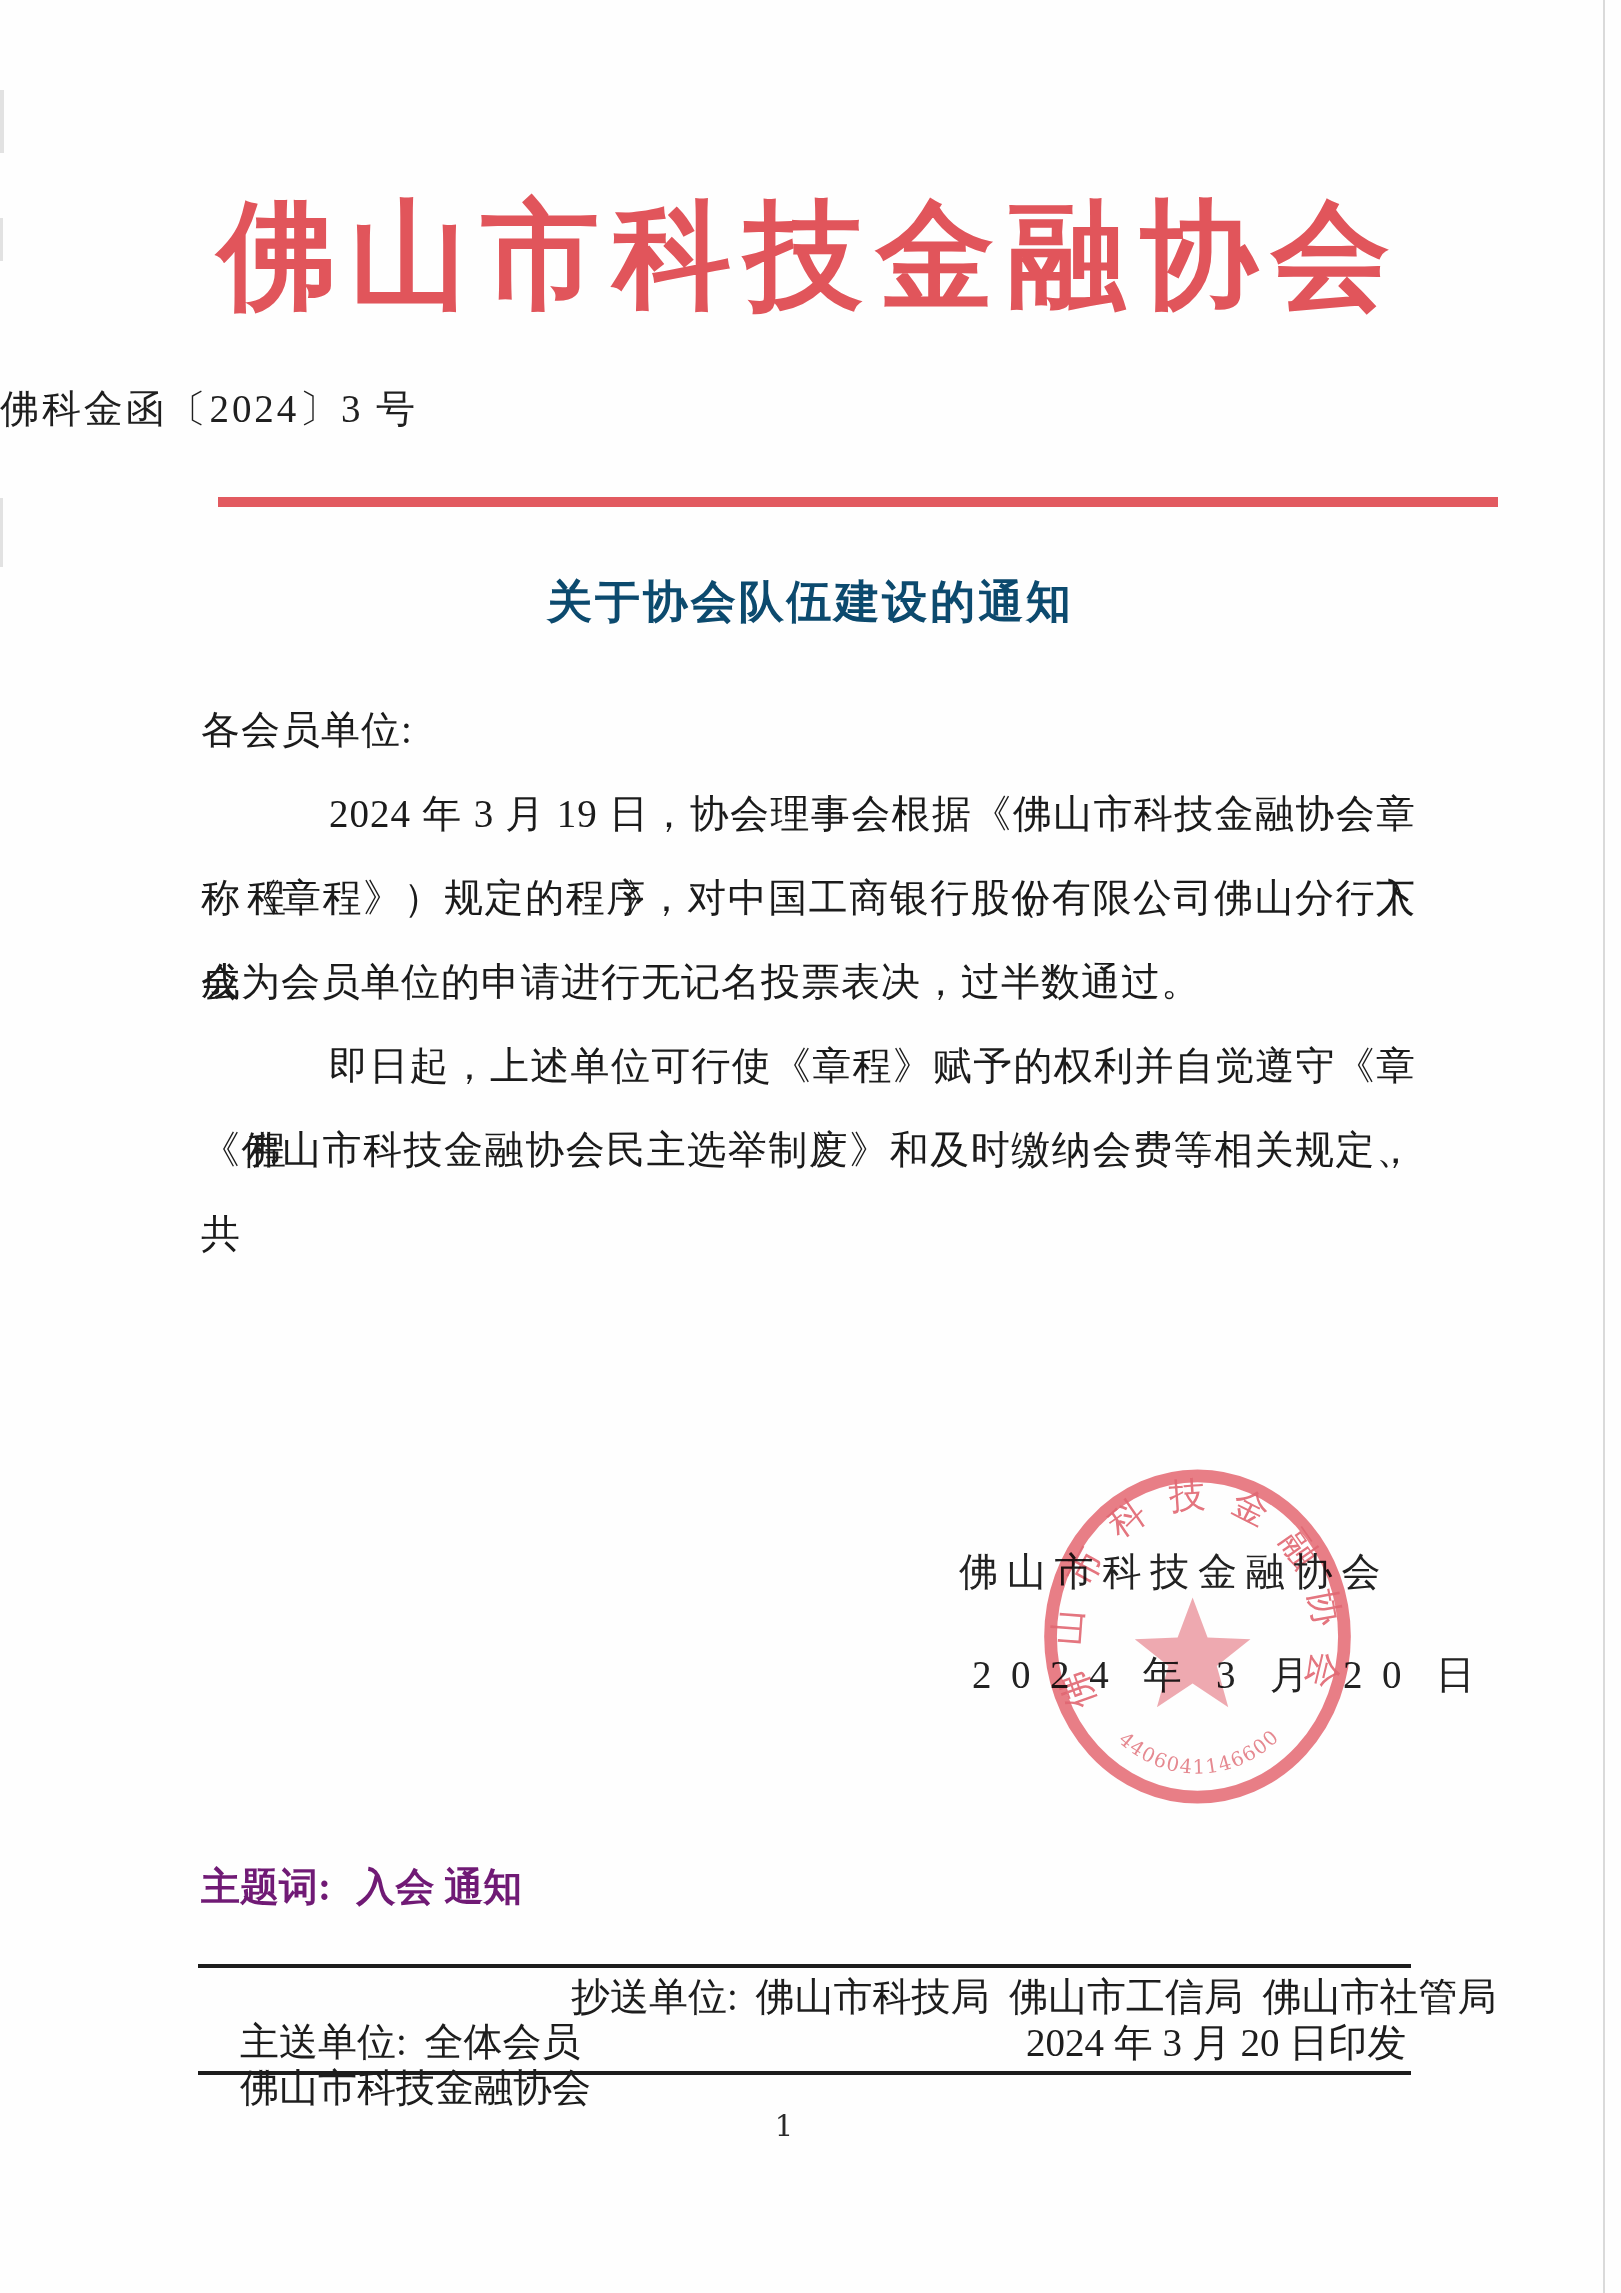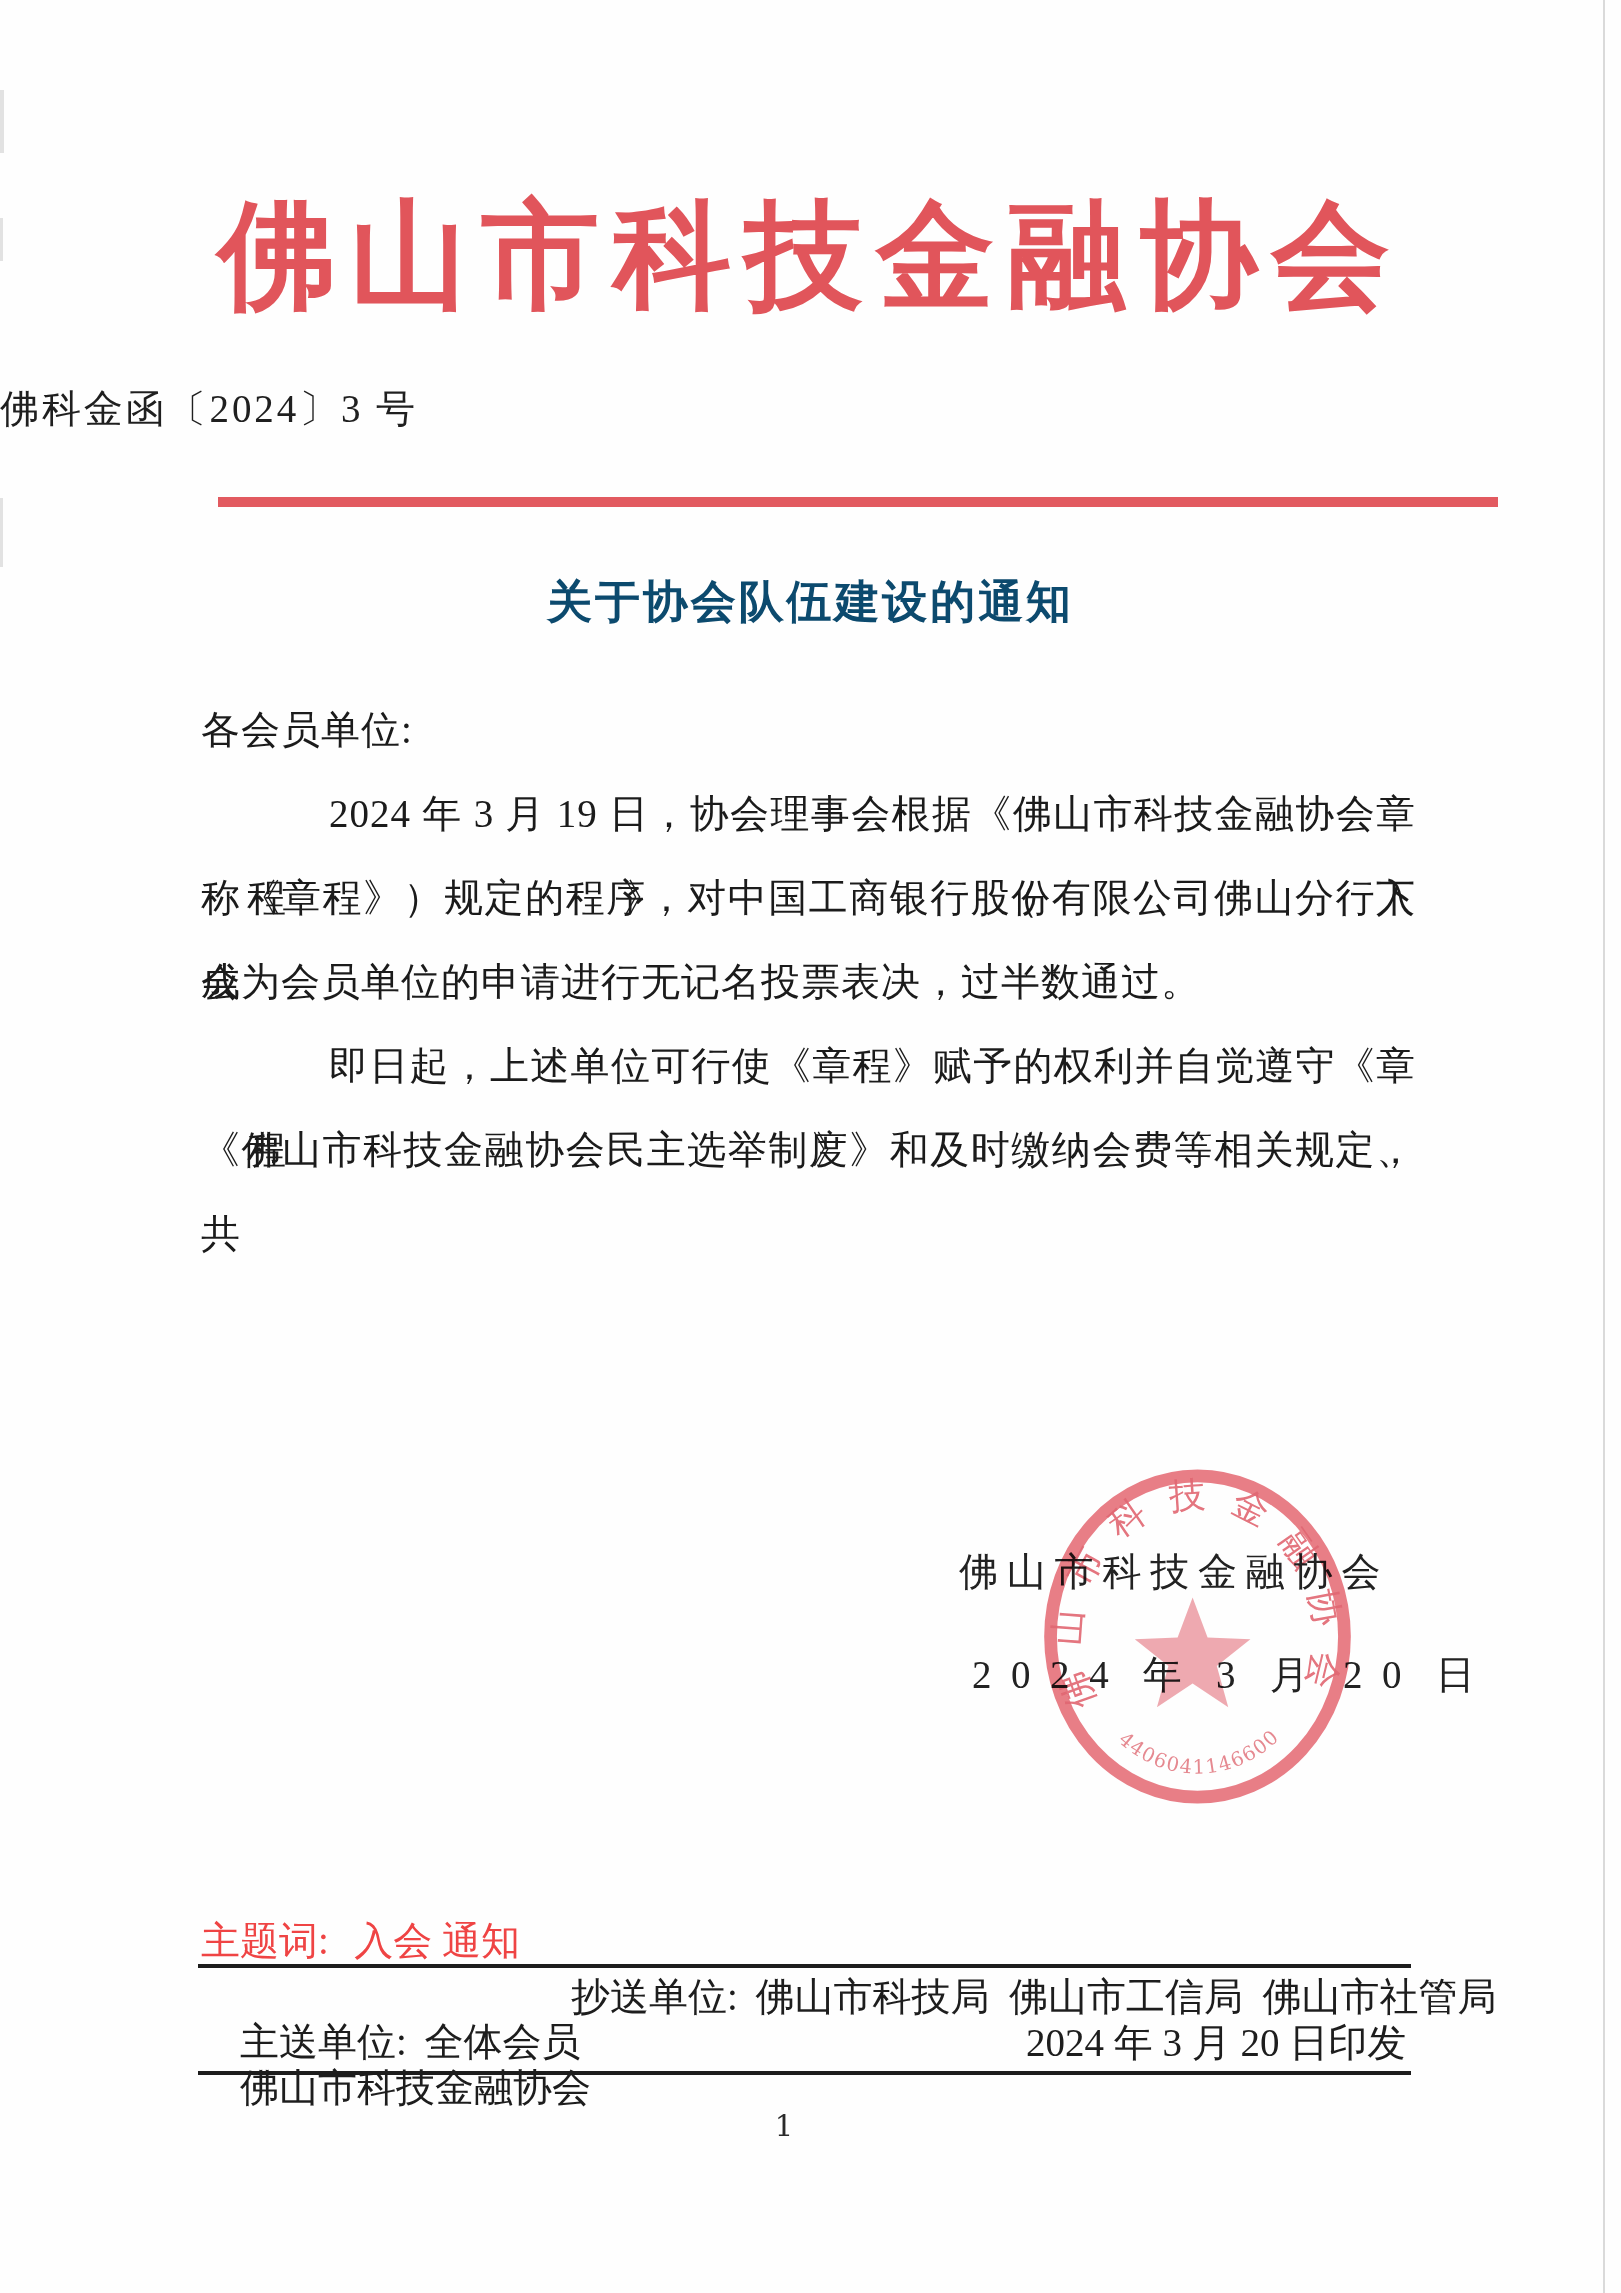--- a/index.html
+++ b/index.html
@@ -56,22 +56,22 @@
     font-size:39px;letter-spacing:4.9px;color:#222;white-space:pre;
   }
   .stamp{
     position:absolute;left:1029px;top:1462px;
     width:337px;height:355px;
     mix-blend-mode:multiply;
     opacity:.93;
   }
   
   .footer-subject{
-    position:absolute;left:201px;top:1914px;width:1215px;
-    font-size:39px;font-weight:400;color:#ef4444;white-space:pre;
+    position:absolute;left:201px;top:1860px;width:1215px;
+    font-size:39px;font-weight:700;color:#701a75;white-space:pre;
   }
   .footer-subject .gap{display:inline-block;width:25.5px;}
   .black-rule{position:absolute;left:198px;width:1213px;height:3.9px;background:#1d1d1d;}
   .rule-1{top:1964px;}
   .rule-2{top:2071px;}
   .footer-row{
     position:absolute;left:201px;width:1213px;
     font-size:39px;color:#1d1d1d;white-space:pre;
   }
   .row-send{top:1970px;}

